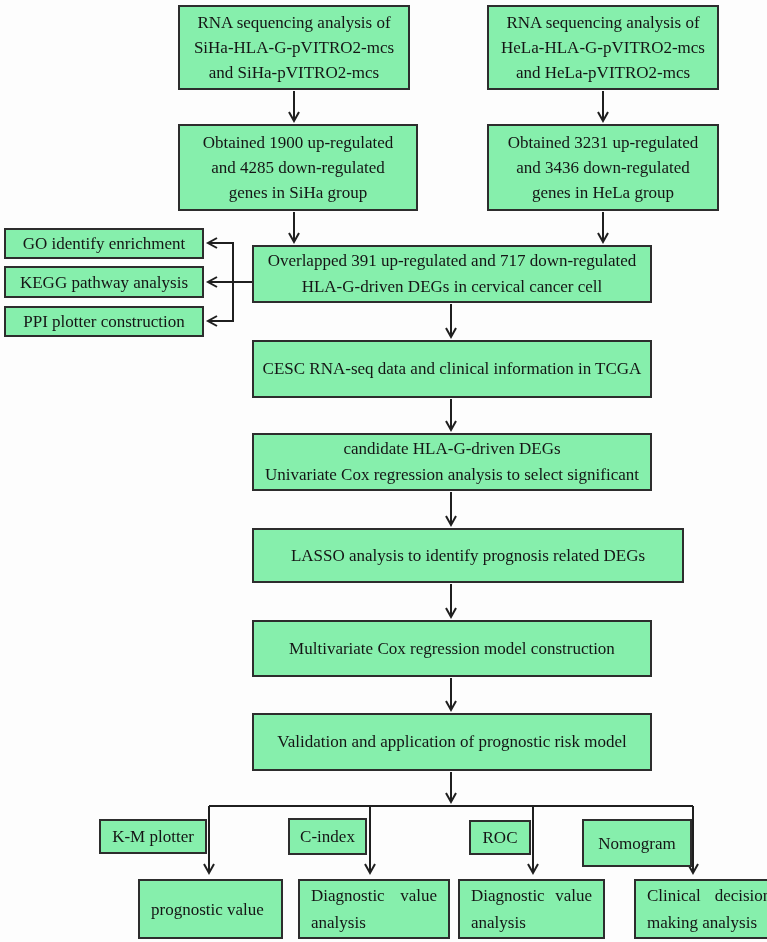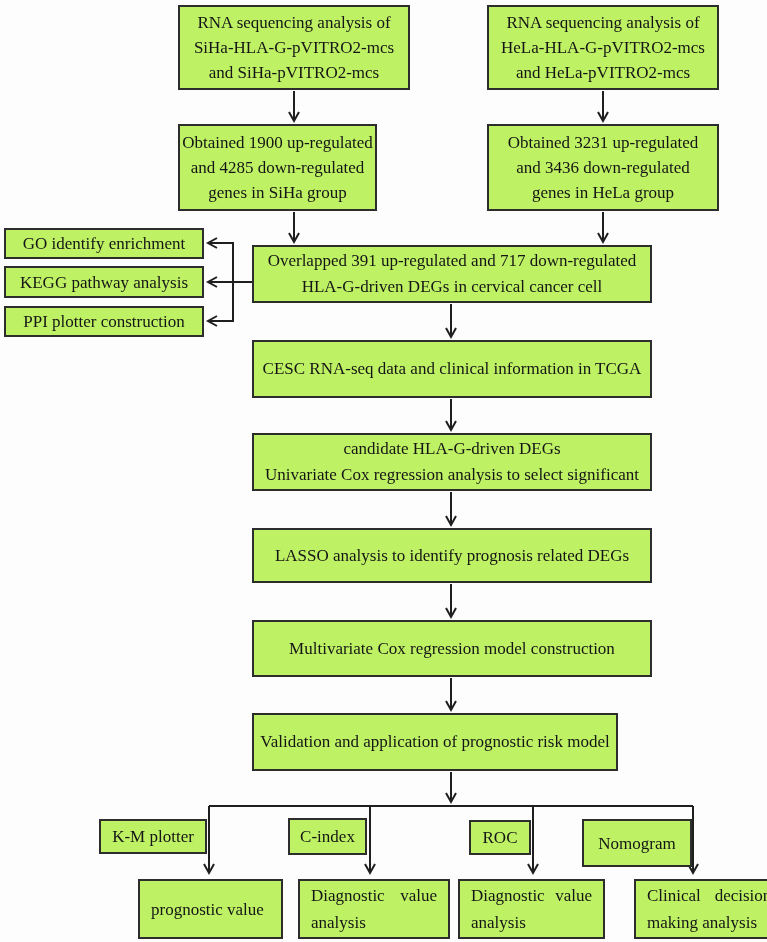--- a/index.html
+++ b/index.html
@@ -8,21 +8,21 @@
     width:767px;height:942px;
     background:#fdfdfd;
     font-family:"Liberation Serif","DejaVu Serif",serif;
     color:#151515;
     overflow:hidden;
   }
   .wires{position:absolute;left:0;top:0;}
   .bx{
     position:absolute;
     box-sizing:border-box;
-    background:#bef264;
+    background:#86efac;
     border:2px solid #2d2d2d;
     display:flex;
     flex-direction:column;
     align-items:center;
     justify-content:center;
     text-align:center;
     font-size:17px;
     line-height:25px;
     white-space:nowrap;
   }
@@ -78,21 +78,21 @@
     <div>RNA sequencing analysis of</div>
     <div>SiHa-HLA-G-pVITRO2-mcs</div>
     <div>and SiHa-pVITRO2-mcs</div>
   </div>
   <div class="bx" style="left:487px;top:5px;width:232px;height:85px">
     <div>RNA sequencing analysis of</div>
     <div>HeLa-HLA-G-pVITRO2-mcs</div>
     <div>and HeLa-pVITRO2-mcs</div>
   </div>
 
-  <div class="bx" style="left:178px;top:124px;width:199px;height:87px">
+  <div class="bx" style="left:178px;top:124px;width:240px;height:87px">
     <div>Obtained 1900 up-regulated</div>
     <div>and 4285 down-regulated</div>
     <div>genes in SiHa group</div>
   </div>
   <div class="bx" style="left:487px;top:124px;width:232px;height:87px">
     <div>Obtained 3231 up-regulated</div>
     <div>and 3436 down-regulated</div>
     <div>genes in HeLa group</div>
   </div>
 
@@ -110,27 +110,27 @@
     <div>Overlapped 391 up-regulated and 717 down-regulated</div>
     <div>HLA-G-driven DEGs in cervical cancer cell</div>
   </div>
   <div class="bx wide" style="left:252px;top:340px;width:400px;height:58px">
     <div>CESC RNA-seq data and clinical information in TCGA</div>
   </div>
   <div class="bx wide" style="left:252px;top:433px;width:400px;height:58px">
     <div>candidate HLA-G-driven DEGs</div>
     <div>Univariate Cox regression analysis to select significant</div>
   </div>
-  <div class="bx wide" style="left:252px;top:528px;width:400px;height:55px">
+  <div class="bx wide" style="left:252px;top:528px;width:432px;height:55px">
     <div>LASSO analysis to identify prognosis related DEGs</div>
   </div>
   <div class="bx wide" style="left:252px;top:620px;width:400px;height:57px">
     <div>Multivariate Cox regression model construction</div>
   </div>
-  <div class="bx wide" style="left:252px;top:713px;width:366px;height:58px">
+  <div class="bx wide" style="left:252px;top:713px;width:400px;height:58px">
     <div>Validation and application of prognostic risk model</div>
   </div>
 
   <div class="bx" style="left:99px;top:819px;width:108px;height:35px">
     <div>K-M plotter</div>
   </div>
   <div class="bx" style="left:288px;top:818px;width:79px;height:37px">
     <div>C-index</div>
   </div>
   <div class="bx" style="left:469px;top:820px;width:62px;height:35px">

